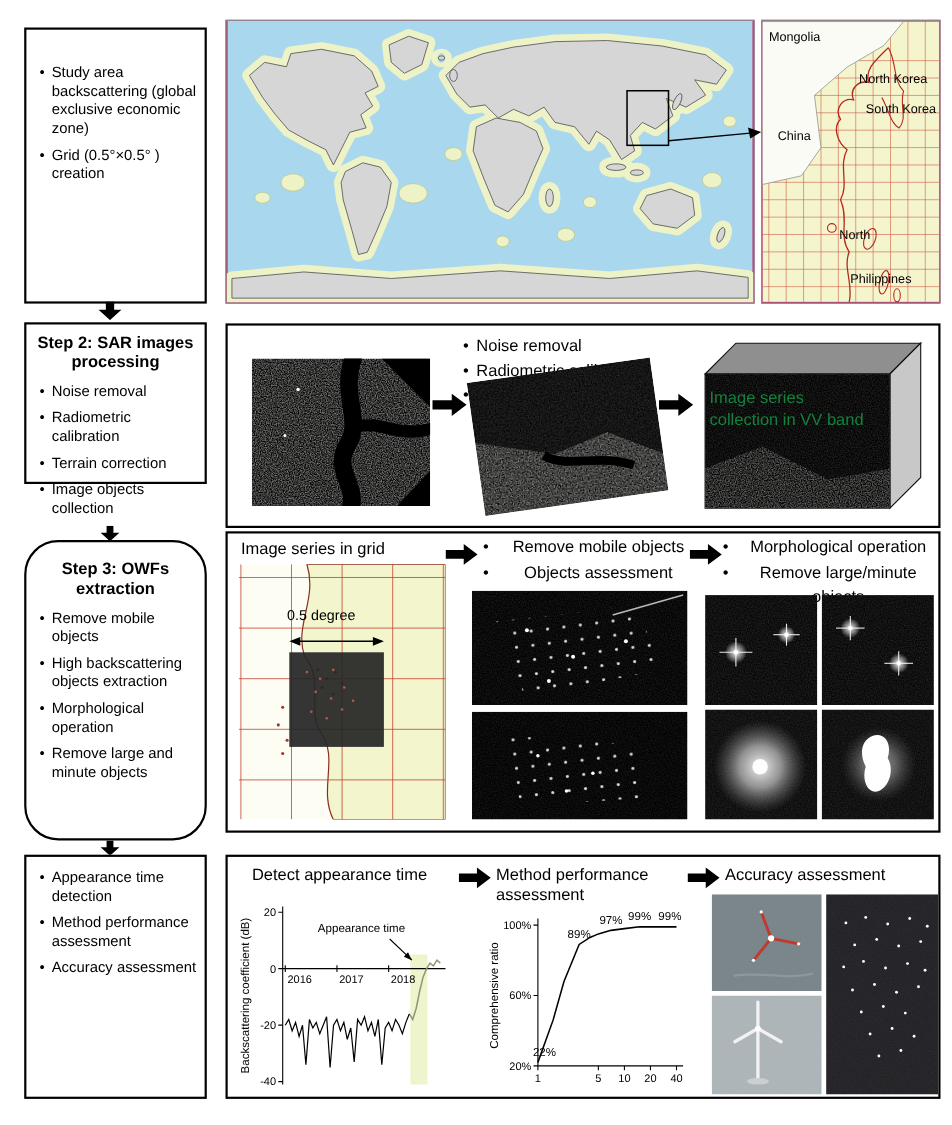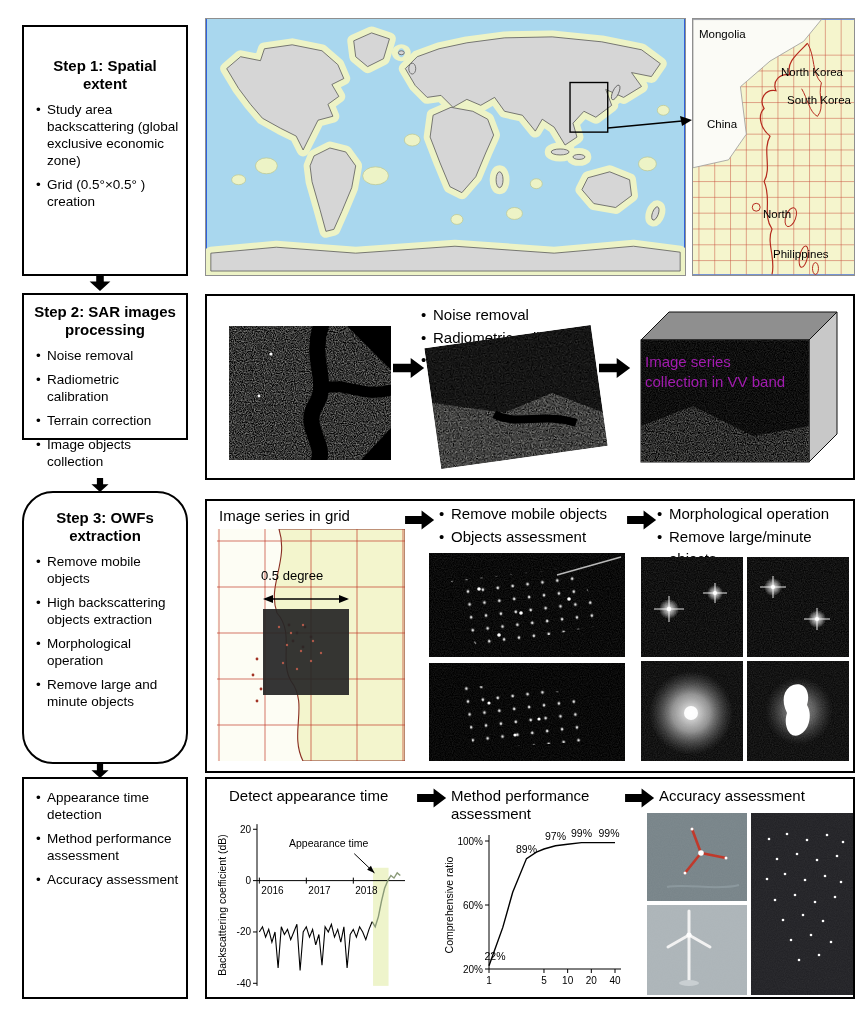--- a/index.html
+++ b/index.html
@@ -10,27 +10,27 @@
   .stepbox .title{font-weight:bold;font-size:15px;text-align:center;line-height:1.22;margin:0 6px 7px 6px;}
   .stepbox ul{list-style:none;margin:0 4px 0 12px;}
   .stepbox li{position:relative;font-size:13.5px;line-height:1.26;padding-left:11px;margin-bottom:7px;}
   .stepbox li::before{content:"•";position:absolute;left:0;}
   .pb{list-style:none;}
   .pb li{position:relative;font-size:15px;line-height:1.5;padding-left:14px;}
   .pb li::before{content:"•";position:absolute;left:2px;}
   .panel{position:absolute;left:205px;width:650px;border:2px solid #000;background:#fff;}
   .ptitle{position:absolute;font-size:15px;line-height:1.2;}
   .maplabel{position:absolute;font-size:11.5px;line-height:1;white-space:nowrap;}
-  .mapframe{position:absolute;border:1px solid #8f8f8f;overflow:hidden;background:#1d4ed8;}
+  .mapframe{position:absolute;border:1px solid #8f8f8f;overflow:hidden;background:#be185d;}
   svg{display:block;}
   svg text{font-family:"Liberation Sans","DejaVu Sans",sans-serif;fill:#000;}
   .eez{fill:#edf3c6;stroke:#edf3c6;stroke-width:13;stroke-linejoin:round;stroke-linecap:round;}
   .land{fill:#d6d6d6;stroke:#5a5a5a;stroke-width:0.8;}
   .eezblob{fill:#edf3c6;stroke:#bcc68c;stroke-width:0.7;}
-  .stacklabel{position:absolute;color:#a21caf;font-size:15px;line-height:1.3;}
+  .stacklabel{position:absolute;color:#15803d;font-size:15px;line-height:1.3;}
   .dimlabel{position:absolute;font-size:13px;line-height:1;}
 </style>
 </head>
 <body>
 
 <div id="page">
 
 <svg width="0" height="0" style="position:absolute" aria-hidden="true">
   <defs>
     <filter id="speckle" x="0%" y="0%" width="100%" height="100%">
@@ -59,21 +59,20 @@
     <clipPath id="clipR">
           <polygon points="0,55 70,75 120,62 168,88 168,122 0,122"></polygon>
         </clipPath>
     <clipPath id="clipF">
           <polygon points="8,120 60,100 120,130 176,120 176,156 8,156"></polygon>
         </clipPath>
   </defs>
 </svg>
 
 <div class="stepbox" style="top:25px;height:251px;padding-top:30px;">
-  <div class="title">Step 1: Spatial extent</div>
   <ul>
     <li>Study area backscattering (global exclusive economic zone)</li>
     <li>Grid (0.5°×0.5° ) creation</li>
   </ul>
 </div>
 
 <div class="abs" style="left:88px;top:274px;">
   <svg viewBox="0 0 24 18" width="24" height="17">
         <polygon points="8,0 16,0 16,8 23,8 12,18 1,8 8,8" fill="#000"></polygon>
       </svg>
@@ -291,21 +290,21 @@
       <rect x="8" y="34" width="168" height="122" fill="#000" stroke="#111"></rect>
       <rect x="8" y="34" width="168" height="122" filter="url(#speckle)" opacity="0.22"></rect>
       <g clip-path="url(#clipF)">
             <rect x="8" y="34" width="168" height="122" filter="url(#speckle)" opacity="0.5"></rect>
           </g>
     </svg>
     <div class="stacklabel" style="left:12px;top:46px;width:152px;">Image series collection in VV band</div>
   </div>
 </div>
 
-<div class="panel" style="top:499px;height:274px;">
+<div class="panel" style="top:483px;height:274px;text-align:center;">
   <div class="ptitle" style="left:12px;top:6px;">Image series in grid</div>
 
   <div class="abs" style="left:10px;top:28px;width:188px;height:232px;">
     <svg viewBox="0 0 188 232" width="188" height="232">
       <rect width="188" height="232" fill="#fdfdf4"></rect>
       <path d="M62,0 L188,0 L188,232 L86,232 C72,204 92,176 74,152 C62,132 78,104 60,84 C50,56 72,32 62,0 Z" fill="#f3f5cd" stroke="#8a2f23" stroke-width="1.1"></path>
       <g stroke="#c23b2a" stroke-width="0.7">
         <line x1="2" y1="0" x2="2" y2="232"></line>
             <line x1="48" y1="0" x2="48" y2="232"></line>
             <line x1="94" y1="0" x2="94" y2="232"></line>

